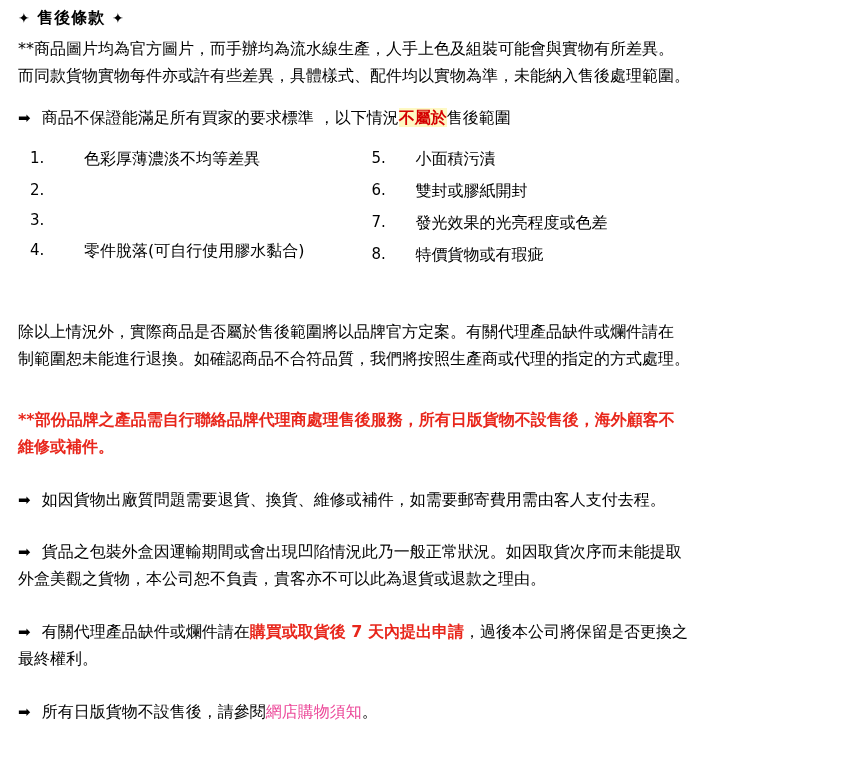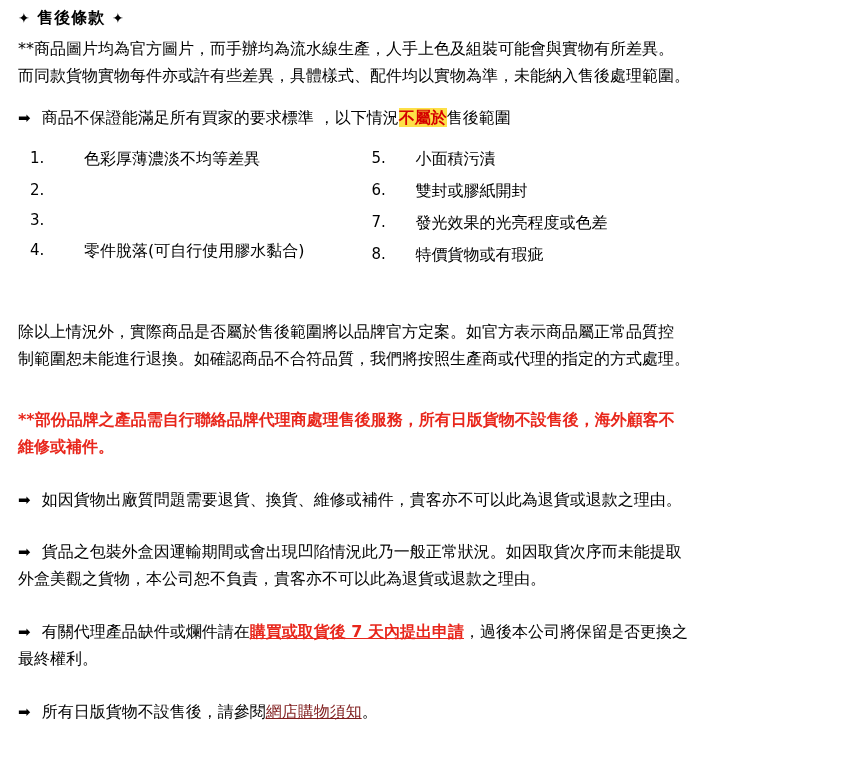--- a/index.html
+++ b/index.html
@@ -40,36 +40,34 @@
   }
   .block-gap {
     height: 16px;
   }
   .arrow {
     font-family: "DejaVu Sans", sans-serif;
     font-size: 15px;
     margin-right: 6px;
   }
   .hl {
-    background: #fde047;
+    background: #fef9c3;
     color: #d40000;
     font-weight: bold;
   }
   .red-bold {
     color: #e8271c;
     font-weight: bold;
   }
   .redlink {
     color: #e8271c;
     font-weight: bold;
-    text-decoration: underline;
   }
   .bluelink {
-    color: #7f1d1d;
-    text-decoration: underline;
+    color: #ec4899;
   }
   .lists {
     display: flex;
     margin-top: 16px;
     margin-bottom: 0;
   }
   .list-col {
     width: 430px;
   }
   .list-row {
@@ -145,33 +143,33 @@
       </div>
       <div class="list-row">
         <span class="list-num">8.</span>
         <span class="list-text">特價貨物或有瑕疵</span>
       </div>
     </div>
   </div>
 
   <div style="height:46px"></div>
 
-  <p class="para">除以上情況外，實際商品是否屬於售後範圍將以品牌官方定案。如官方表示商品屬正常品質控</p>
+  <p class="para">除以上情況外，實際商品是否屬於售後範圍將以品牌官方定案。有關代理產品缺件或爛件請在</p>
   <p class="para">制範圍恕未能進行退換。如確認商品不合符品質，我們將按照生產商或代理的指定的方式處理。</p>
 
   <div style="height:34px"></div>
 
   <p class="para red-bold">**部份品牌之產品需自行聯絡品牌代理商處理售後服務，所有日版貨物不設售後，海外顧客不</p>
   <p class="para red-bold">維修或補件。</p>
 
   <div style="height:26px"></div>
 
   <p class="para">
     <span class="arrow">➡</span>
-    <span>如因貨物出廠質問題需要退貨、換貨、維修或補件，貴客亦不可以此為退貨或退款之理由。</span>
+    <span>如因貨物出廠質問題需要退貨、換貨、維修或補件，如需要郵寄費用需由客人支付去程。</span>
   </p>
 
   <div style="height:26px"></div>
 
   <p class="para">
     <span class="arrow">➡</span>
     <span>貨品之包裝外盒因運輸期間或會出現凹陷情況此乃一般正常狀況。如因取貨次序而未能提取</span>
   </p>
   <p class="para">外盒美觀之貨物，本公司恕不負責，貴客亦不可以此為退貨或退款之理由。</p>
 

